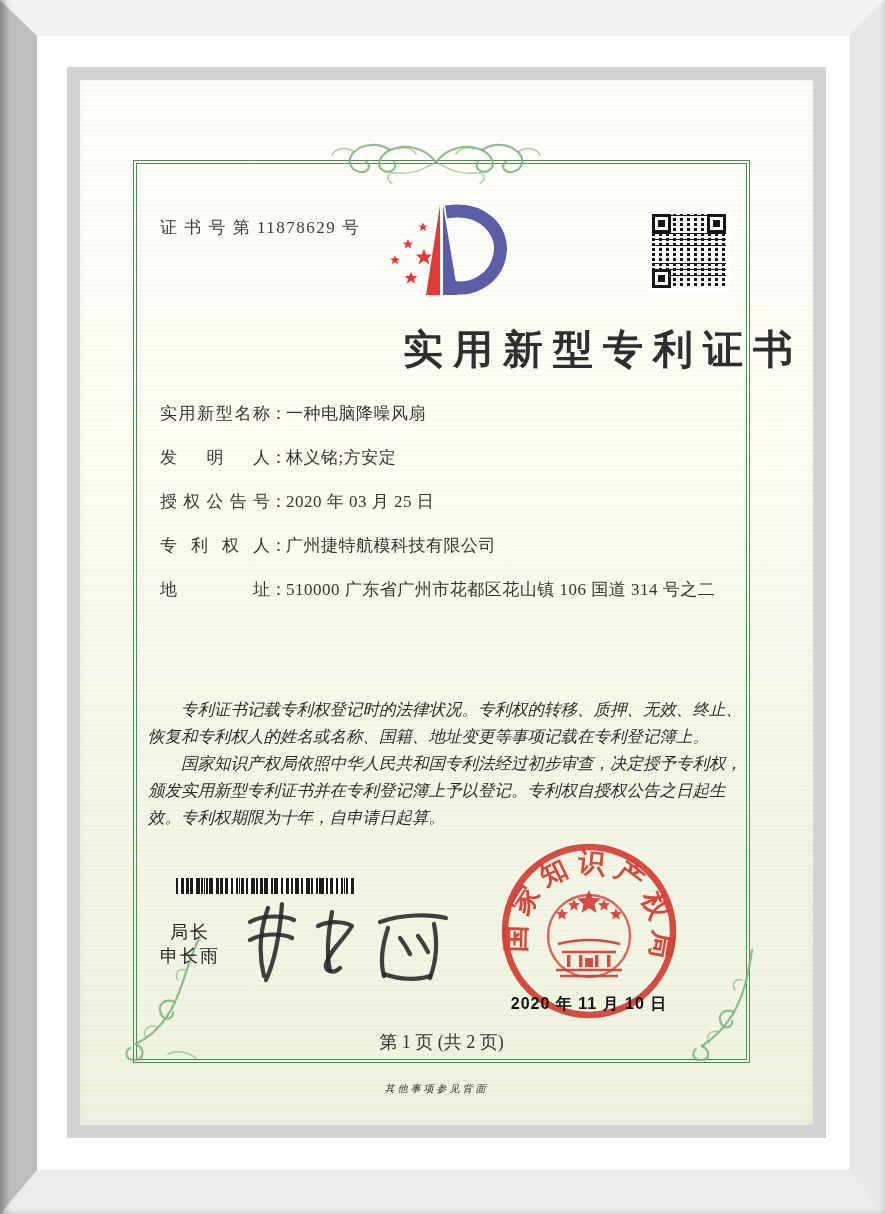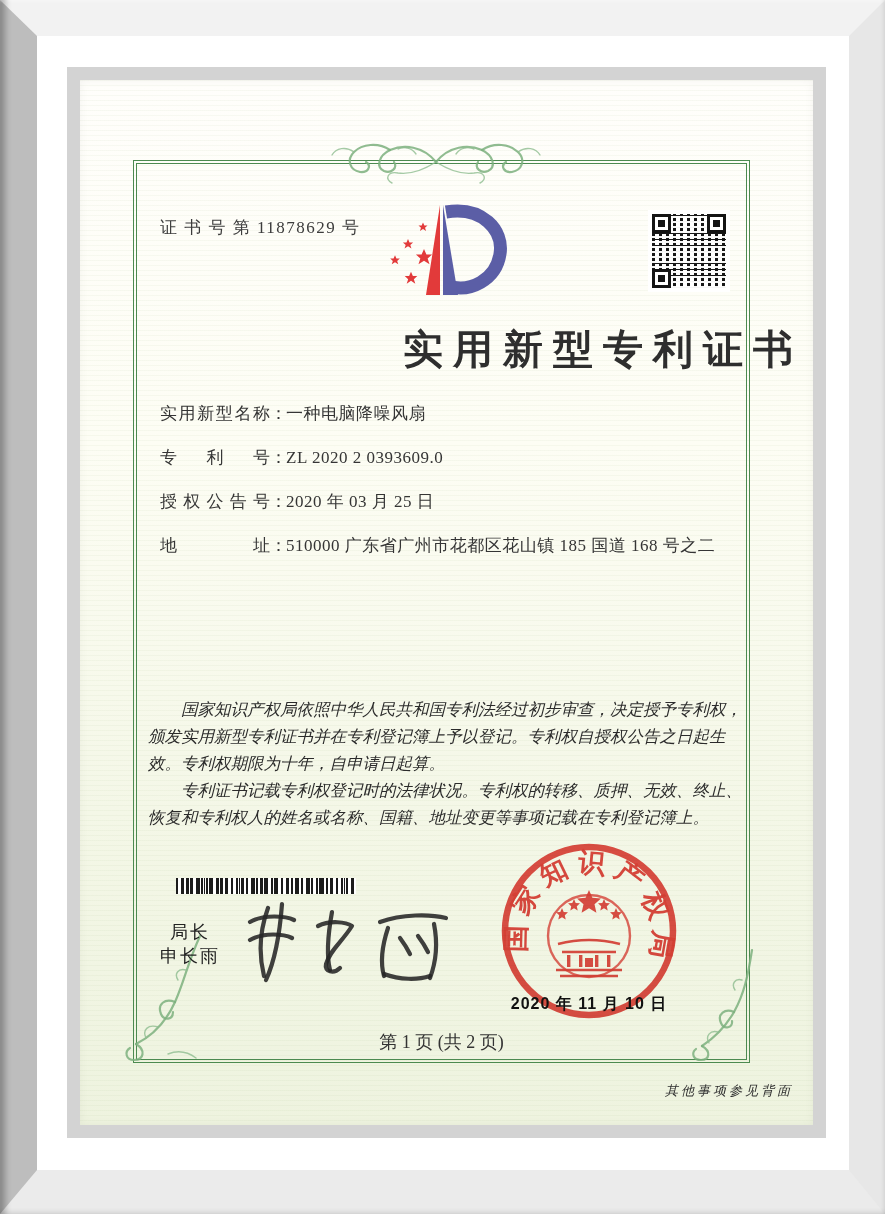--- a/index.html
+++ b/index.html
@@ -57,21 +57,21 @@
   .signer{position:absolute;left:80px;top:840px;font-size:18px;color:#222;letter-spacing:2px;
           font-family:"Liberation Sans","DejaVu Sans",sans-serif;text-align:center;}
   .signer .name{}
   .signature{position:absolute;left:150px;top:806px;}
   .sig{stroke:#262626;fill:none;stroke-width:4.2;stroke-linecap:round;stroke-linejoin:round;opacity:.88;}
   .seal{position:absolute;left:418px;top:760px;mix-blend-mode:multiply;}
   .seal-date{position:absolute;left:418px;top:914px;width:182px;text-align:center;
           font-size:16px;font-weight:bold;color:#111;letter-spacing:1px;
           font-family:"Liberation Sans","DejaVu Sans",sans-serif;}
   .page-info{position:absolute;left:0;right:10px;top:950px;text-align:center;font-size:18px;color:#333;}
-  .back-note{position:absolute;left:0;right:20px;top:1002px;text-align:right;font-size:13px;
+  .back-note{position:absolute;left:0;right:20px;top:1002px;text-align:center;font-size:10px;
           letter-spacing:3px;color:#2f2f2f;font-style:italic;}
 </style>
 </head>
 <body>
 
 <div class="frame"></div>
 <div class="frame-edge"></div>
 <div class="opening"></div>
 
 <div class="paper">
@@ -125,33 +125,36 @@
     </div>
   </div>
 
   <div class="title">实用新型专利证书</div>
 
   <div class="fields">
     <div class="frow">
       <span class="flabel">实用新型名称</span><span class="fcolon">：</span><span class="fvalue">一种电脑降噪风扇</span>
     </div>
     <div class="frow">
-      <span class="flabel">专利号</span><span class="fcolon">：</span><span class="fvalue">ZL 2020 2 0393609.0</span>
+      <span class="flabel">发明人</span><span class="fcolon">：</span><span class="fvalue">林义铭;方安定</span>
     </div>
     <div class="frow">
       <span class="flabel">授权公告号</span><span class="fcolon">：</span><span class="fvalue">2020 年 03 月 25 日</span>
     </div>
     <div class="frow">
-      <span class="flabel">地址</span><span class="fcolon">：</span><span class="fvalue">510000 广东省广州市花都区花山镇 185 国道 168 号之二</span>
+      <span class="flabel">专利权人</span><span class="fcolon">：</span><span class="fvalue">广州捷特航模科技有限公司</span>
+    </div>
+    <div class="frow">
+      <span class="flabel">地址</span><span class="fcolon">：</span><span class="fvalue">510000 广东省广州市花都区花山镇 106 国道 314 号之二</span>
     </div>
   </div>
 
   <div class="paras">
+    <p>专利证书记载专利权登记时的法律状况。专利权的转移、质押、无效、终止、恢复和专利权人的姓名或名称、国籍、地址变更等事项记载在专利登记簿上。</p>
     <p>国家知识产权局依照中华人民共和国专利法经过初步审查，决定授予专利权，颁发实用新型专利证书并在专利登记簿上予以登记。专利权自授权公告之日起生效。专利权期限为十年，自申请日起算。</p>
-    <p>专利证书记载专利权登记时的法律状况。专利权的转移、质押、无效、终止、恢复和专利权人的姓名或名称、国籍、地址变更等事项记载在专利登记簿上。</p>
   </div>
 
   <div class="barcode"></div>
 
   <div class="signer">
     <div>局长</div>
     <div class="name">申长雨</div>
   </div>
 
   <svg class="signature" width="235" height="100" viewBox="0 0 235 100">

